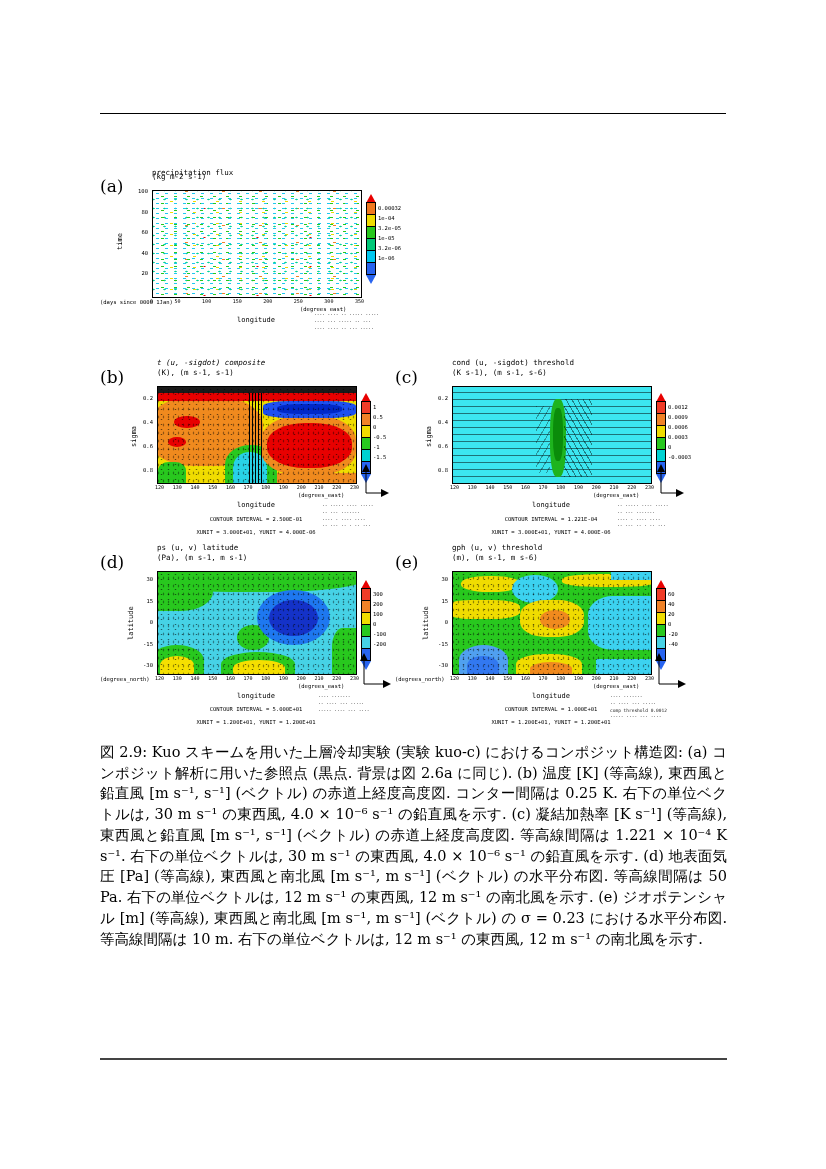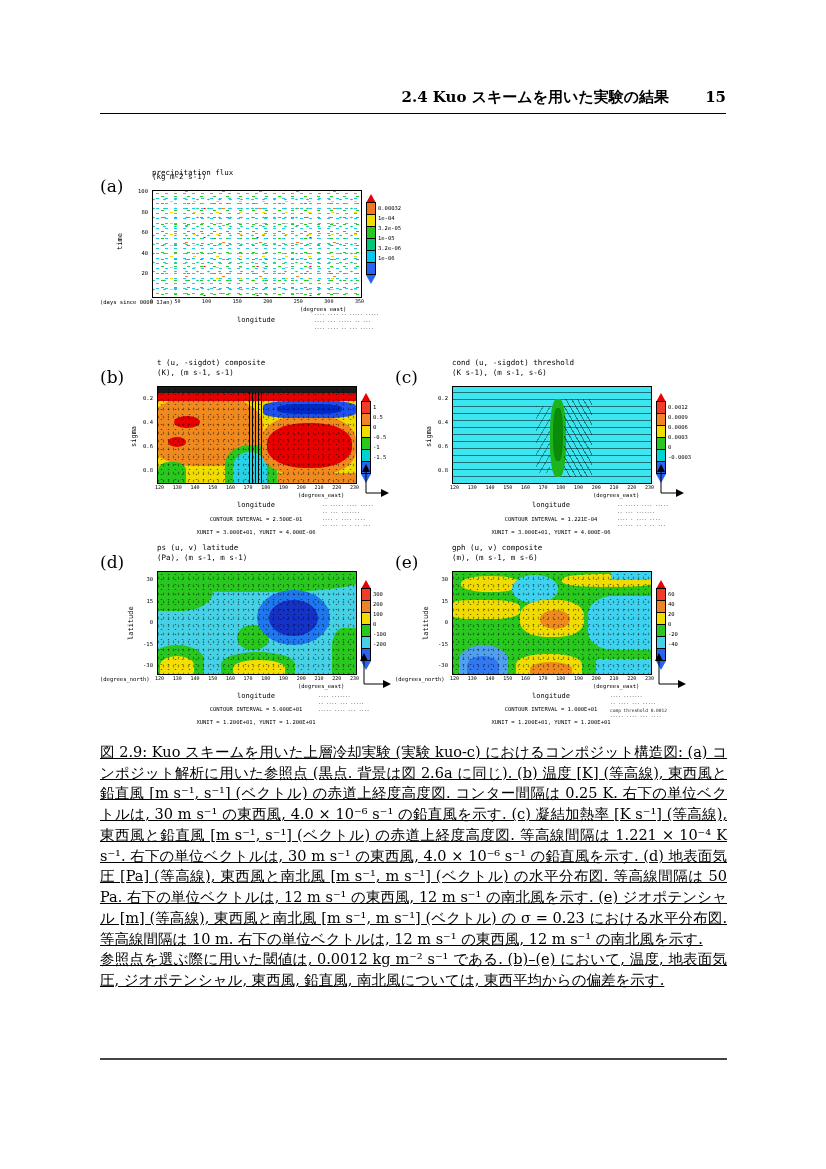--- a/index.html
+++ b/index.html
@@ -46,23 +46,20 @@
   .cbar-labels{display:flex;flex-direction:column;margin-top:9px;}
   .cbar-labels div{height:10px;font-family:"DejaVu Sans Mono",monospace;font-size:5.5px;line-height:10px;}
   .caption p{margin:0;font-size:14.5px;line-height:1.43;text-align:justify;}
   .hdr{font-weight:bold;font-size:15px;}
 </style>
 </head>
 <body>
 
 <div id="page">
 
-  <div class="abs hdr" style="left:100px;width:626px;top:88px;text-align:right;">
-    <span>2.4  Kuo スキームを用いた実験の結果</span><span style="display:inline-block;width:36px;"></span><span>15</span>
-  </div>
   <div class="rule" style="left:100px;top:113px;width:626px;"></div>
 
   <div class="abs" style="left:100px;top:168px;width:320px;height:175px;">
     <div class="abs figlabel" style="left:0;top:8px;">(a)</div>
     <div class="abs ptitle mono" style="left:52px;top:0;">precipitation flux</div>
     <div class="abs ptitle mono" style="left:52px;top:4px;">(kg m-2 s-1)</div>
 
     <div class="plot speckle" style="left:52px;top:22px;width:208px;height:106px;"></div>
 
     <div class="yticks" style="left:30px;top:20px;width:18px;height:88px;">
@@ -111,21 +108,21 @@
 
     <div class="abs meta" style="left:214px;top:144px;">
         <div>···· ···· ·· ····· ·····</div>
         <div>···· ··· ····· ·· ···</div>
         <div>···· ···· ·· ··· ·····</div>
       </div>
   </div>
 
   <div class="abs" style="left:100px;top:355px;width:295px;height:185px;">
     <div class="abs figlabel" style="left:0;top:12px;">(b)</div>
-    <div class="abs ptitle mono" style="left:57px;top:3px;">t (u, -sigdot) composite</div>
+    <div class="abs ptitle mono" style="left:57px;top:3px;font-style:italic;">t (u, -sigdot) composite</div>
     <div class="abs ptitle mono" style="left:57px;top:13px;">(K), (m s-1, s-1)</div>
 
     <div class="plot" style="left:57px;top:31px;width:198px;height:96px;background:#f0dc00;">
       <div class="blob" style="left:-5%;top:10%;width:58%;height:72%;background:#f08a1e;border-radius:40%;"></div>
       <div class="blob" style="left:8%;top:30%;width:13%;height:13%;background:#e80000;border-radius:50%;"></div>
       <div class="blob" style="left:5%;top:52%;width:9%;height:10%;background:#e80000;border-radius:50%;"></div>
       <div class="blob" style="left:0;top:78%;width:14%;height:22%;background:#28c81e;border-radius:40% 40% 0 0;"></div>
       <div class="blob" style="left:34%;top:60%;width:26%;height:40%;background:#28c81e;border-radius:50% 50% 0 0;"></div>
       <div class="blob" style="left:38%;top:68%;width:17%;height:32%;background:#28d2e6;border-radius:50% 50% 0 0;"></div>
       <div class="blob" style="left:52%;top:30%;width:48%;height:62%;background:#f08a1e;border-radius:40%;"></div>
@@ -350,21 +347,21 @@
     </svg>
     <div class="abs meta" style="left:218px;top:154px;">
         <div>···· ·······</div>
         <div>·· ···· ··· ·····</div>
         <div>····· ···· ··· ····</div>
       </div>
   </div>
 
   <div class="abs" style="left:395px;top:540px;width:295px;height:195px;">
     <div class="abs figlabel" style="left:0;top:12px;">(e)</div>
-    <div class="abs ptitle mono" style="left:57px;top:3px;">gph (u, v) composite</div>
+    <div class="abs ptitle mono" style="left:57px;top:3px;">gph (u, v) threshold</div>
     <div class="abs ptitle mono" style="left:57px;top:13px;">(m), (m s-1, m s-6)</div>
 
     <div class="plot" style="left:57px;top:31px;width:198px;height:102px;background:#28c81e;">
       <div class="blob" style="left:4%;top:4%;width:30%;height:16%;background:#f0dc00;border-radius:45%;"></div>
       <div class="blob" style="left:30%;top:3%;width:23%;height:27%;background:#3cd2f0;border-radius:50%;"></div>
       <div class="blob" style="left:55%;top:2%;width:48%;height:13%;background:#f0dc00;border-radius:40%;"></div>
       <div class="blob" style="left:80%;top:-4%;width:24%;height:12%;background:#3cd2f0;"></div>
       <div class="blob" style="left:-4%;top:27%;width:38%;height:19%;background:#f0dc00;border-radius:35%;"></div>
       <div class="blob" style="left:34%;top:27%;width:32%;height:37%;background:#f0dc00;border-radius:40%;"></div>
       <div class="blob" style="left:44%;top:37%;width:15%;height:19%;background:#f08a1e;border-radius:50%;"></div>
@@ -433,20 +430,19 @@
       <polygon points="34,32 26,28 26,36" fill="#000"></polygon>
     </svg>
     <div class="abs meta" style="left:215px;top:154px;">
         <div>···· ·······</div>
         <div>·· ···· ··· ·····</div>
         <div>comp threshold  0.0012</div>
         <div>····· ···· ··· ····</div>
       </div>
   </div>
 
-  <div class="abs caption" style="left:100px;top:742px;width:627px;text-decoration:underline;">
+  <div class="abs caption" style="left:100px;top:742px;width:627px;">
     <p>図 2.9: Kuo スキームを用いた上層冷却実験 (実験 kuo-c) におけるコンポジット構造図: (a) コンポジット解析に用いた参照点 (黒点. 背景は図 2.6a に同じ). (b) 温度 [K] (等高線), 東西風と鉛直風 [m s⁻¹, s⁻¹] (ベクトル) の赤道上経度高度図. コンター間隔は 0.25 K. 右下の単位ベクトルは, 30 m s⁻¹ の東西風, 4.0 × 10⁻⁶ s⁻¹ の鉛直風を示す. (c) 凝結加熱率 [K s⁻¹] (等高線), 東西風と鉛直風 [m s⁻¹, s⁻¹] (ベクトル) の赤道上経度高度図. 等高線間隔は 1.221 × 10⁻⁴ K s⁻¹. 右下の単位ベクトルは, 30 m s⁻¹ の東西風, 4.0 × 10⁻⁶ s⁻¹ の鉛直風を示す. (d) 地表面気圧 [Pa] (等高線), 東西風と南北風 [m s⁻¹, m s⁻¹] (ベクトル) の水平分布図. 等高線間隔は 50 Pa. 右下の単位ベクトルは, 12 m s⁻¹ の東西風, 12 m s⁻¹ の南北風を示す. (e) ジオポテンシャル [m] (等高線), 東西風と南北風 [m s⁻¹, m s⁻¹] (ベクトル) の σ = 0.23 における水平分布図. 等高線間隔は 10 m. 右下の単位ベクトルは, 12 m s⁻¹ の東西風, 12 m s⁻¹ の南北風を示す.</p>
-    <p>参照点を選ぶ際に用いた閾値は, 0.0012 kg m⁻² s⁻¹ である. (b)–(e) において, 温度, 地表面気圧, ジオポテンシャル, 東西風, 鉛直風, 南北風については, 東西平均からの偏差を示す.</p>
   </div>
 
   <div class="rule" style="left:100px;top:1058px;width:627px;height:2px;background:#444;"></div>
 
 </div>
 
 </body></html>

